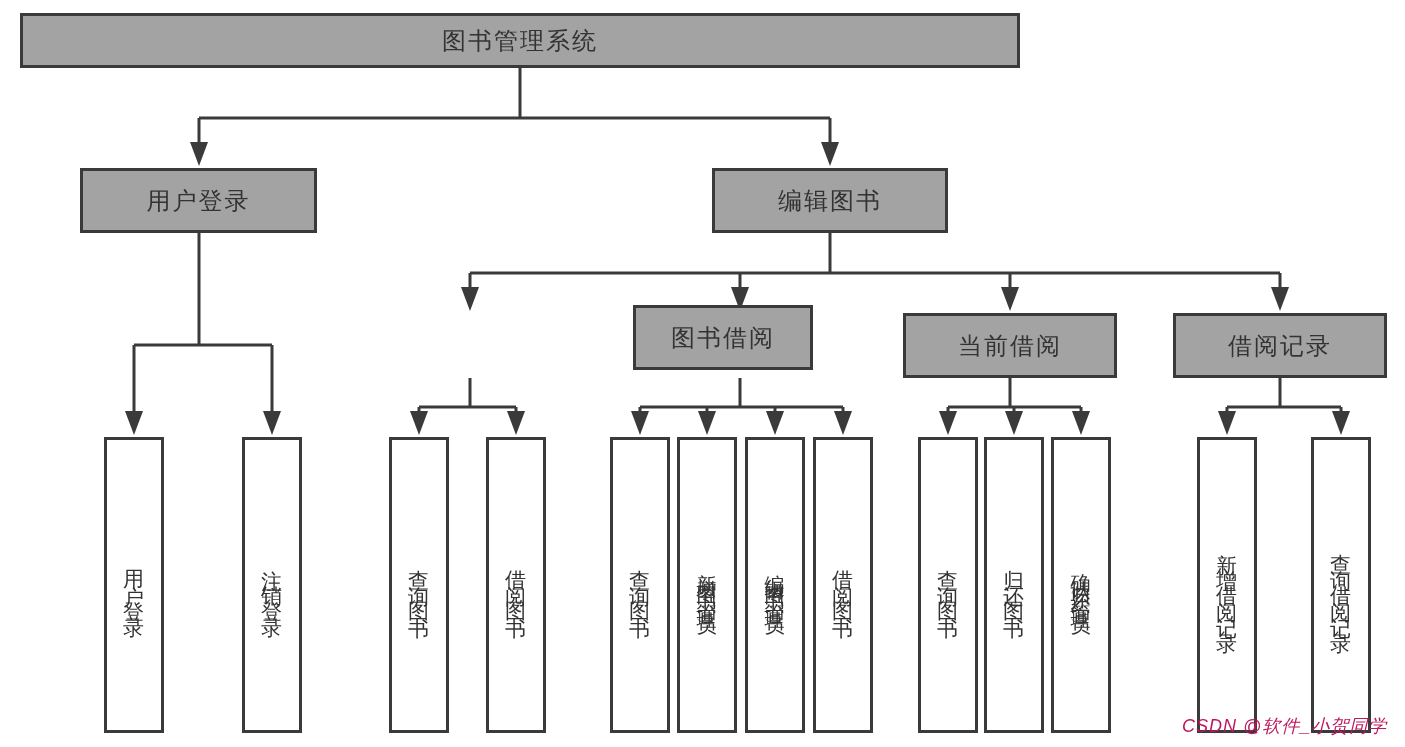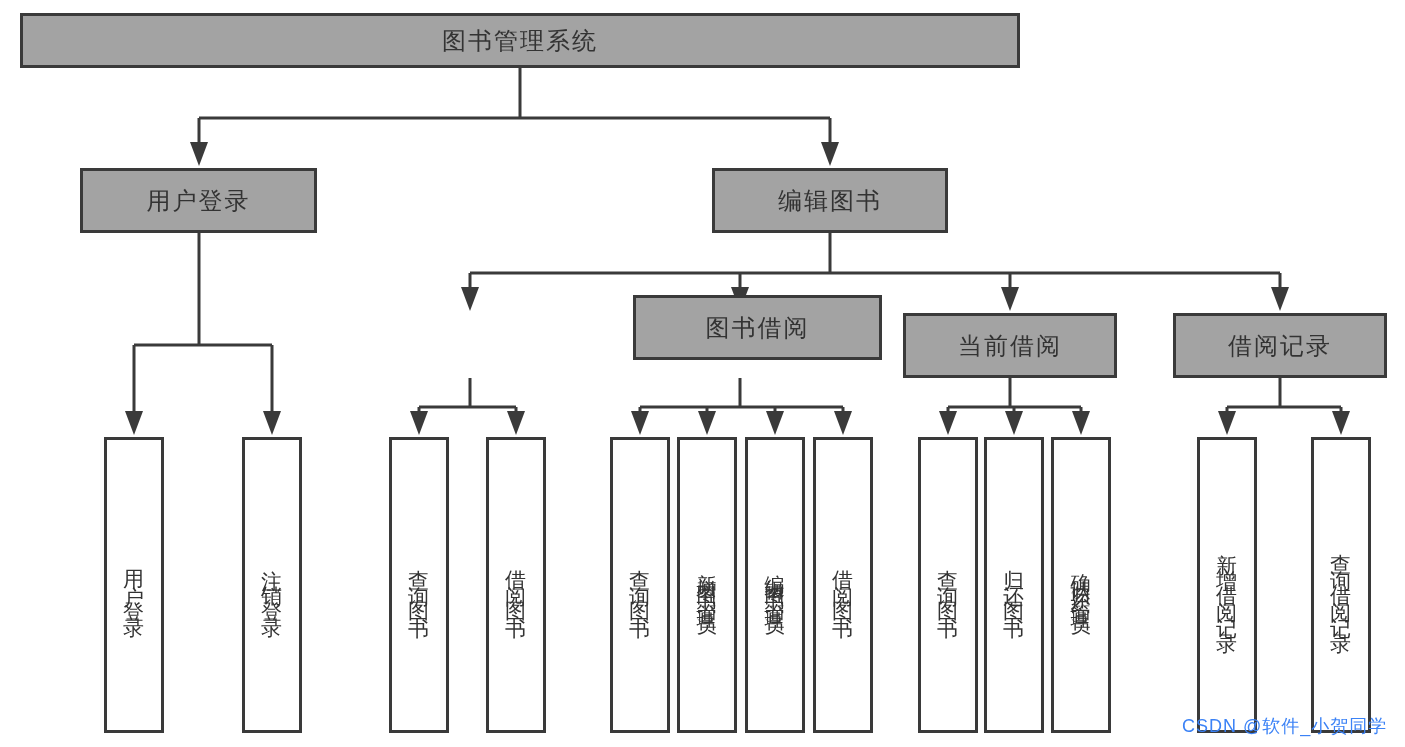--- a/index.html
+++ b/index.html
@@ -20,21 +20,21 @@
     border: 3px solid #3a3a3a; display: flex; align-items: center; justify-content: center;
     z-index: 2; width: 60px; top: 437px; height: 296px;
   }
   .leaf span {
     writing-mode: vertical-rl; text-orientation: mixed;
     font-size: 21px; letter-spacing: 16px; line-height: 1; color: #333333;
   }
   .leaf.long span { font-size: 20px; letter-spacing: 6px; }
   .watermark {
     position: absolute; left: 1182px; top: 714px; z-index: 5;
-    font-size: 18px; letter-spacing: 1px; color: #3b82f6; white-space: nowrap;
+    font-size: 18px; letter-spacing: 1px; color: #be185d; white-space: nowrap; font-style: italic;
   }
 </style>
 </head>
 <body>
 
 <div class="canvas">
 
   <svg class="wires" width="1405" height="747" viewBox="0 0 1405 747">
     <path fill="none" stroke="#3a3a3a" stroke-width="3" d="
       M520 68 V118  M199 118 H830  M199 118 V150  M830 118 V150
@@ -65,21 +65,21 @@
       <polygon points="1218,411 1236,411 1227,435"></polygon>
       <polygon points="1332,411 1350,411 1341,435"></polygon>
     </g>
   </svg>
 
   <div class="node" style="left:20px; top:13px; width:1000px; height:55px;">图书管理系统</div>
 
   <div class="node" style="left:80px; top:168px; width:237px; height:65px;">用户登录</div>
   <div class="node" style="left:712px; top:168px; width:236px; height:65px;">编辑图书</div>
 
-  <div class="node" style="left:633px; top:295px; width:249px; height:65px;font-family:Liberation Mono, monospace;">图书借阅</div>
+  <div class="node" style="left:633px; top:305px; width:180px; height:65px;font-family:Liberation Mono, monospace;">图书借阅</div>
   <div class="node" style="left:903px; top:313px; width:214px; height:65px;">当前借阅</div>
   <div class="node" style="left:1173px; top:313px; width:214px; height:65px;">借阅记录</div>
 
   <div class="leaf" style="left:104px;">
     <span>用户登录</span>
   </div>
   <div class="leaf" style="left:242px;">
     <span>注销登录</span>
   </div>
 

